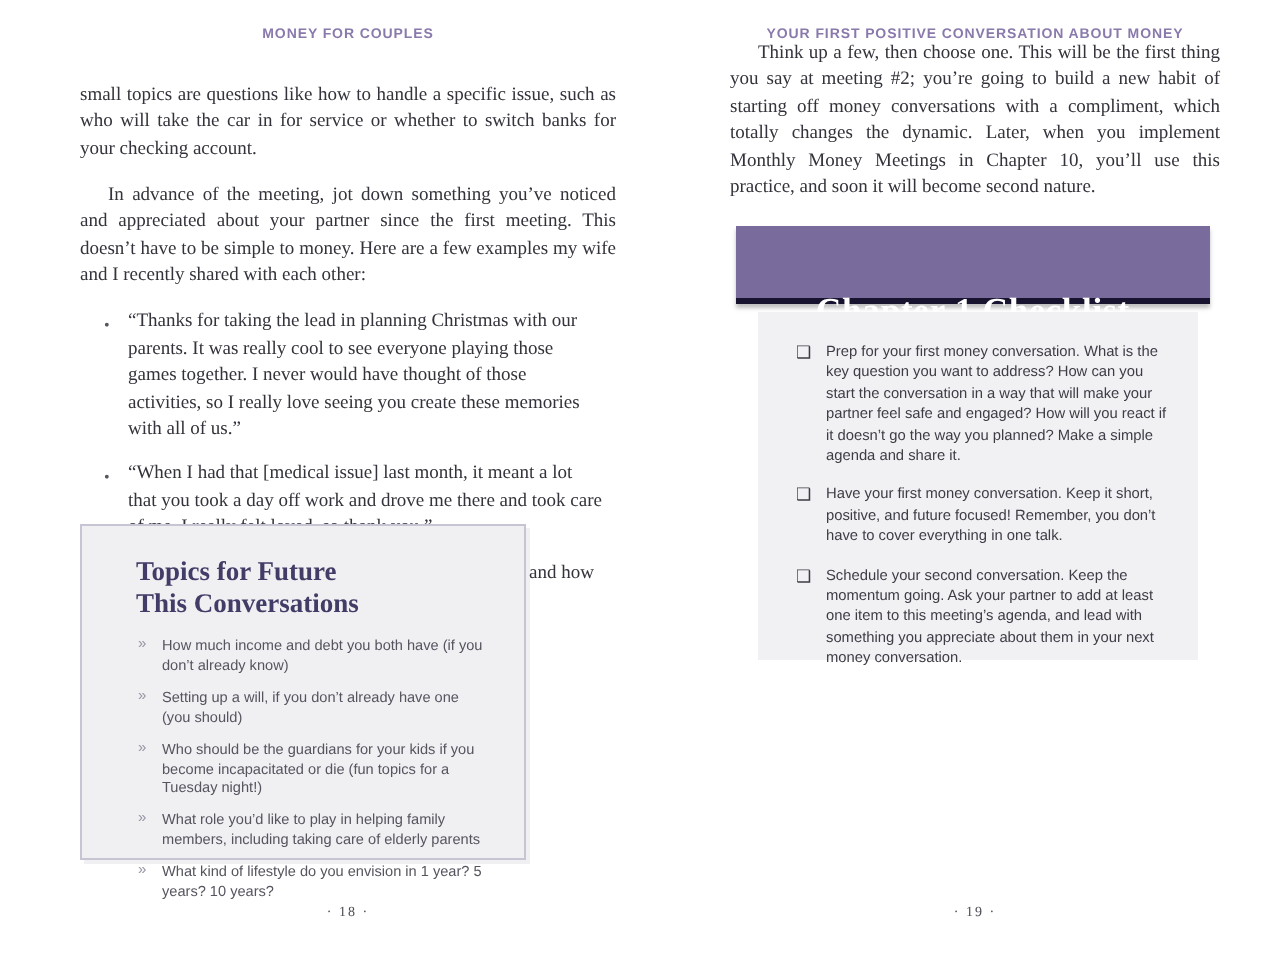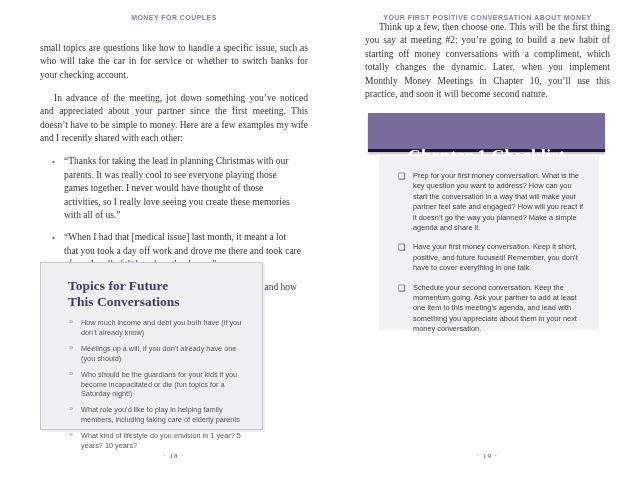--- a/index.html
+++ b/index.html
@@ -111,25 +111,25 @@
         <span>Topics for Future</span><br>
         <span>This Conversations</span>
       </div>
       <ul class="topics-list">
         <li>
           <span class="bullet">»</span>
           <span>How much income and debt you both have (if you don’t already know)</span>
         </li>
         <li>
           <span class="bullet">»</span>
-          <span>Meetings up a will, if you don’t already have one (you should)</span>
+          <span>Setting up a will, if you don’t already have one (you should)</span>
         </li>
         <li>
           <span class="bullet">»</span>
-          <span>Who should be the guardians for your kids if you become incapacitated or die (fun topics for a Saturday night!)</span>
+          <span>Who should be the guardians for your kids if you become incapacitated or die (fun topics for a Tuesday night!)</span>
         </li>
         <li>
           <span class="bullet">»</span>
           <span>What role you’d like to play in helping family members, including taking care of elderly parents</span>
         </li>
         <li>
           <span class="bullet">»</span>
           <span>What kind of lifestyle do you envision in 1 year? 5 years? 10 years?</span>
         </li>
       </ul>

